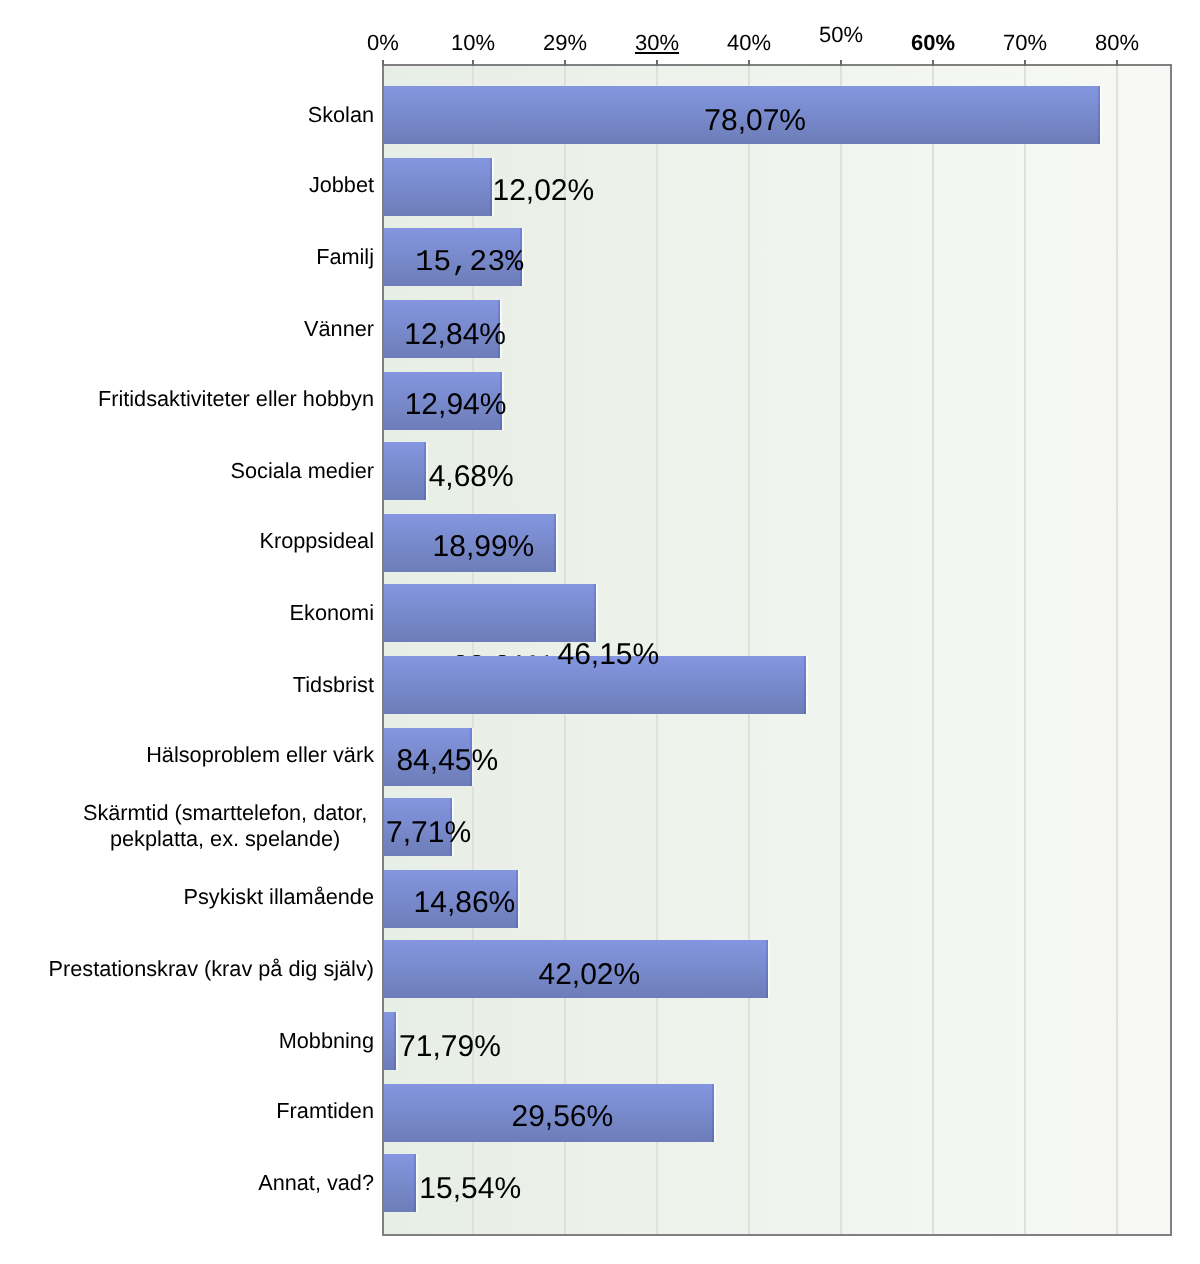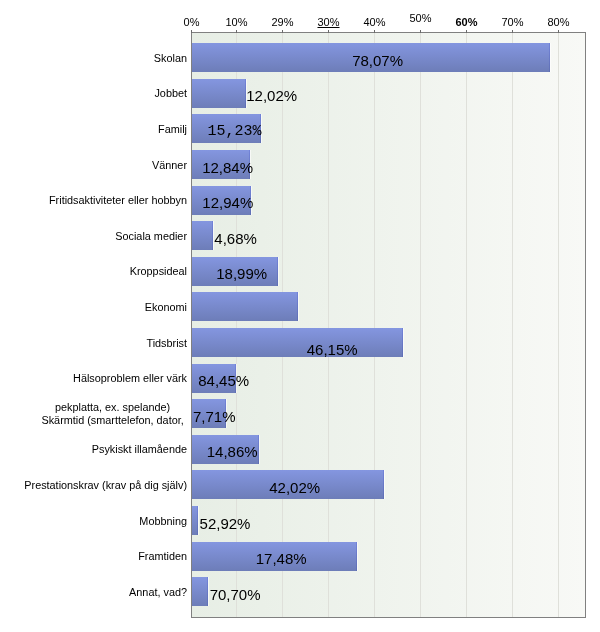--- a/index.html
+++ b/index.html
@@ -87,38 +87,38 @@
     <div class="catlbl" style="right: 413px; top: 228.8px; width: 260px;">Sociala medier</div>
     <div class="vallbl" style="top: 229.7px; left: 214.328px;">4,68%</div>
     <div class="bar" style="left: 191.5px; top: 256.7px; width: 86.854px; height: 29.2px;"></div>
     <div class="catlbl" style="right: 413px; top: 264.4px; width: 260px;">Kroppsideal</div>
     <div class="vallbl" style="top: 265.3px; left: 216.271px;">18,99%</div>
     <div class="bar" style="left: 191.5px; top: 292.3px; width: 106.266px; height: 29.2px;"></div>
     <div class="catlbl" style="right: 413px; top: 300px; width: 260px;">Ekonomi</div>
     <div class="vallbl" style="top: 300.9px; left: 225.977px; margin-top: 24px;">23,21%</div>
     <div class="bar" style="left: 191.5px; top: 327.9px; width: 211.79px; height: 29.2px;"></div>
     <div class="catlbl" style="right: 413px; top: 335.6px; width: 260px;">Tidsbrist</div>
-    <div class="vallbl" style="top: 341px; left: 278.739px; margin-left: 28px;">46,15%</div>
+    <div class="vallbl" style="top: 319px; left: 278.739px;">46,15%</div>
     <div class="bar" style="left: 191.5px; top: 363.5px; width: 44.672px; height: 29.2px;"></div>
     <div class="catlbl" style="right: 413px; top: 371.2px; width: 260px;">Hälsoproblem eller värk</div>
     <div class="vallbl" style="top: 372.1px; left: 198.234px;">84,45%</div>
     <div class="bar" style="left: 191.5px; top: 399.1px; width: 34.966px; height: 29.2px;"></div>
     <div class="catlbl wrap" style="right: 416.3px; top: 400.8px;">
+      <div>Skärmtid (smarttelefon, dator,</div>
       <div>pekplatta, ex. spelande)</div>
-      <div>Skärmtid (smarttelefon, dator,</div>
     </div>
     <div class="vallbl" style="top: 407.7px; left: 193px;">7,71%</div>
     <div class="bar" style="left: 191.5px; top: 434.7px; width: 67.856px; height: 29.2px;"></div>
     <div class="catlbl" style="right: 413px; top: 442.4px; width: 260px;">Psykiskt illamående</div>
     <div class="vallbl" style="top: 443.3px; left: 206.772px;">14,86%</div>
     <div class="bar" style="left: 191.5px; top: 470.3px; width: 192.792px; height: 29.2px;"></div>
     <div class="catlbl" style="right: 413px; top: 478px; width: 260px;">Prestationskrav (krav på dig själv)</div>
     <div class="vallbl" style="top: 478.9px; left: 269.24px;">42,02%</div>
     <div class="bar" style="left: 191.5px; top: 505.9px; width: 6.262px; height: 29.2px;"></div>
     <div class="catlbl" style="right: 413px; top: 513.6px; width: 260px;">Mobbning</div>
-    <div class="vallbl" style="top: 514.5px; left: 199.562px;">52,92%</div>
+    <div class="vallbl" style="top: 514.5px; left: 199.562px;">71,79%</div>
     <div class="bar" style="left: 191.5px; top: 541.5px; width: 165.79px; height: 29.2px;"></div>
     <div class="catlbl" style="right: 413px; top: 549.2px; width: 260px;">Framtiden</div>
-    <div class="vallbl" style="top: 550.1px; left: 255.739px;">17,48%</div>
+    <div class="vallbl" style="top: 550.1px; left: 255.739px;">29,56%</div>
     <div class="bar" style="left: 191.5px; top: 577.1px; width: 16.382px; height: 29.2px;"></div>
     <div class="catlbl" style="right: 413px; top: 584.8px; width: 260px;">Annat, vad?</div>
-    <div class="vallbl" style="top: 585.7px; left: 209.682px;">70,70%</div>
+    <div class="vallbl" style="top: 585.7px; left: 209.682px;">15,54%</div>
   </div>
 
 </body></html>

